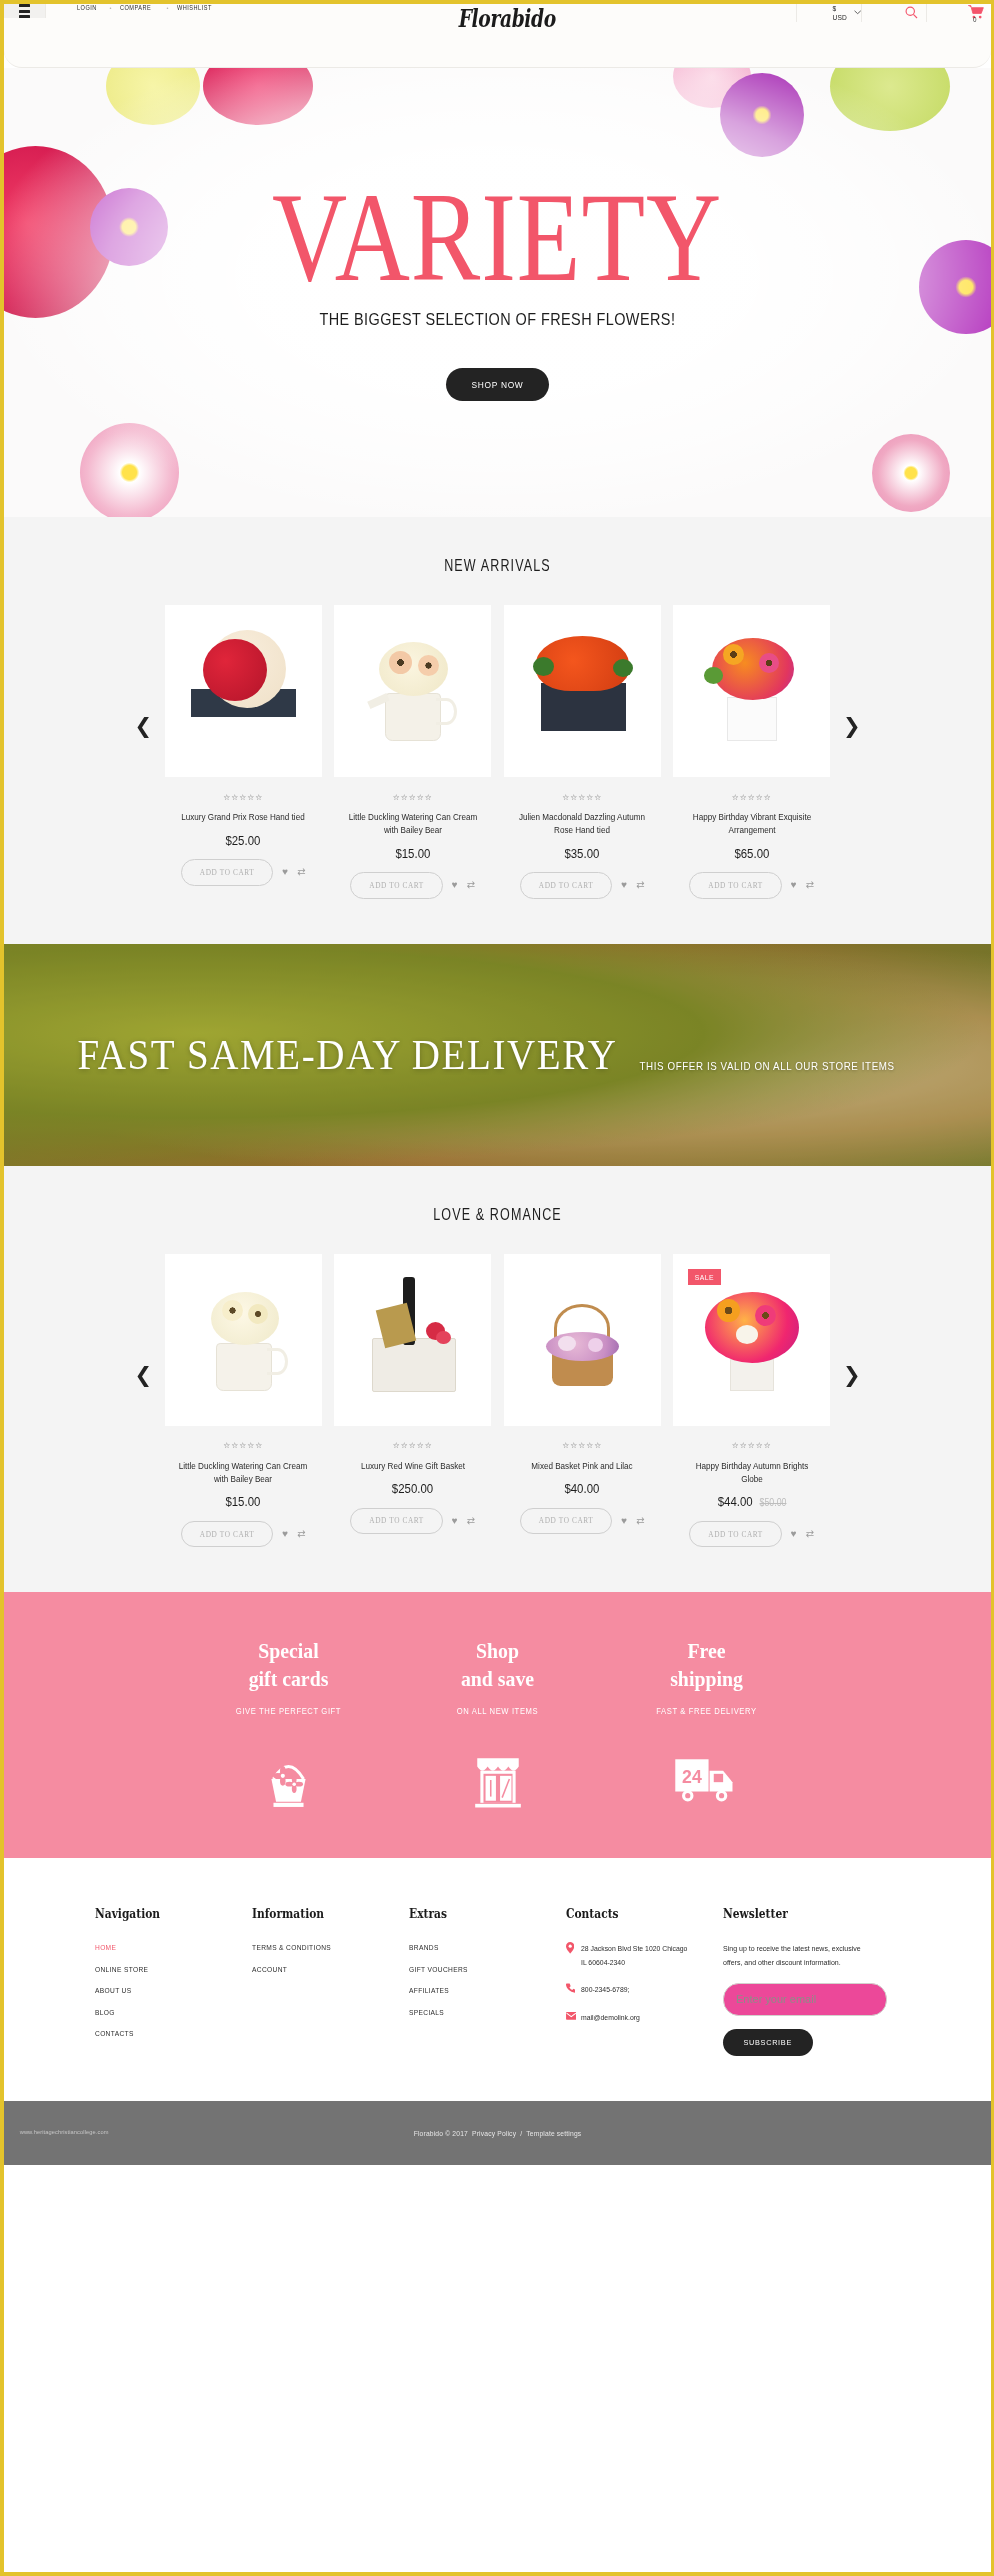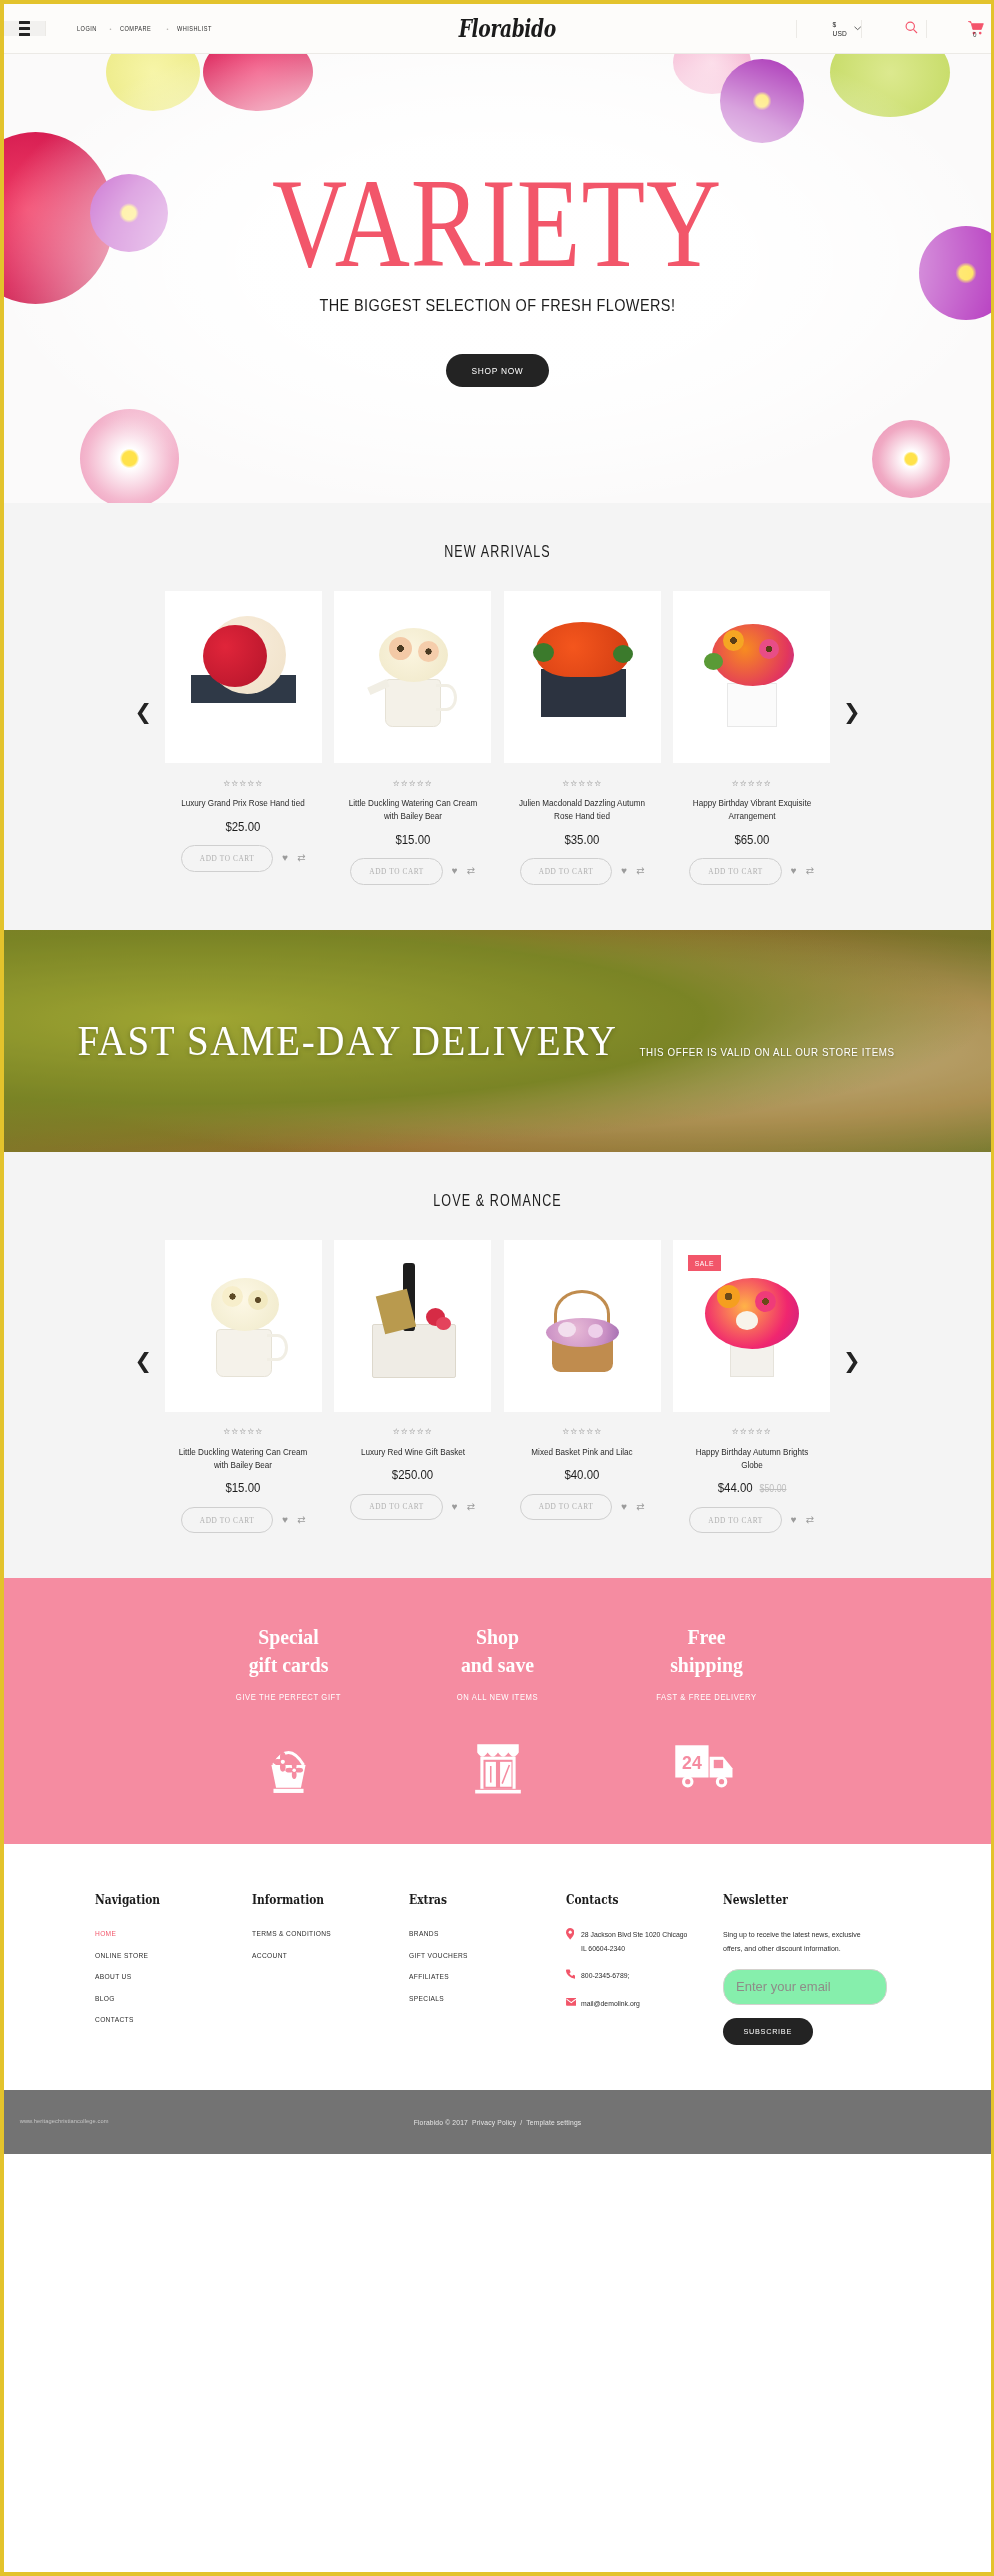--- a/index.html
+++ b/index.html
@@ -17,25 +17,26 @@
     border-left:4.2px solid #e3c32c;
     border-right:4.2px solid #e3c32c;
     border-top:4.2px solid #e3c32c;
     border-bottom:4.2px solid #e3c32c;
     position:relative;
     overflow:hidden;
   }
 
   
   .header {
-    height:50px;
+    height:64px;
     background:#fdfcfa;
     display:flex;
-    align-items:center;
+    align-items:flex-start;
     border-bottom:0.5px solid #eceae6;
+    border-radius:18px;
   }
   .hamburger-cell {
     width:42px;
     display:flex; align-items:center; justify-content:center;
     background:#f2f1ef;
     border-right:0.5px solid #eceae6;
   }
   .hamburger { display:flex; flex-direction:column; gap:2.6px; }
   .hamburger span { display:block; width:11.5px; height:3.1px; background:#232323; border-radius:0.5px; }
   .top-links {
@@ -271,21 +272,21 @@
     transform:scaleX(.88); transform-origin:left top;
   }
   .news-text {
     font-size:7.8px; line-height:1.75; color:#2b2b2b; margin-bottom:13.6px;
     font-family:"Liberation Sans Narrow","Liberation Sans",sans-serif;
     transform:scaleX(.9); transform-origin:left top;
   }
   .news-input {
     width:100%; padding:9.4px 12.5px;
     border:0.5px solid #d3d1cd; border-radius:15.7px;
-    font-size:13px; color:#2b2b2b; background:#86efac; outline:none;
+    font-size:11px; color:#2b2b2b; background:#ec4899; outline:none;
     font-family:"Liberation Sans Narrow","Liberation Sans",sans-serif;
   }
   .news-input::placeholder { color:#8e8c88; }
   .subscribe {
     margin-top:13.6px;
     background:#232323; color:#fff; border:none; border-radius:15.7px;
     padding:9px 21px; font-size:7.3px; letter-spacing:0.7px; cursor:pointer;
     font-family:"Liberation Sans Narrow","Liberation Sans",sans-serif;
   }
 

